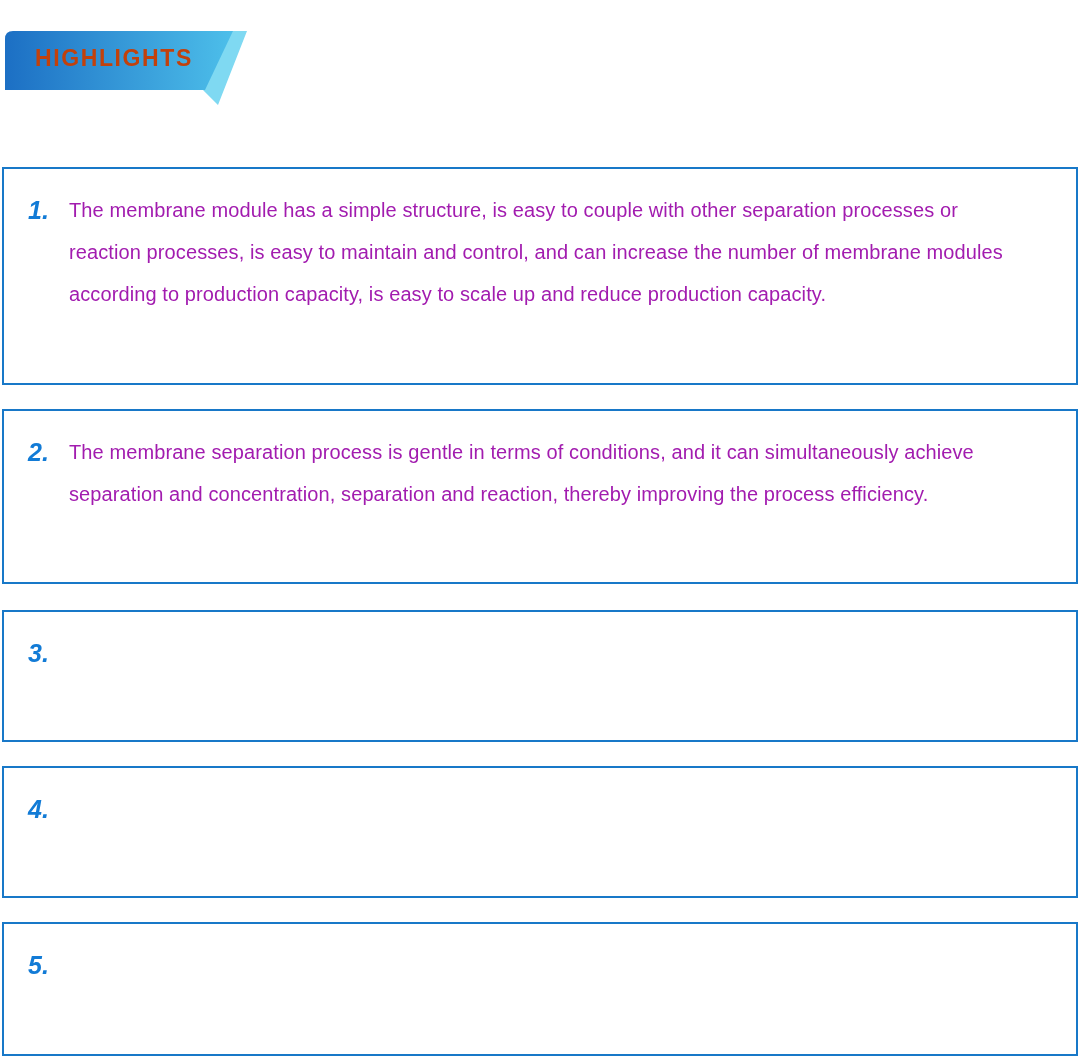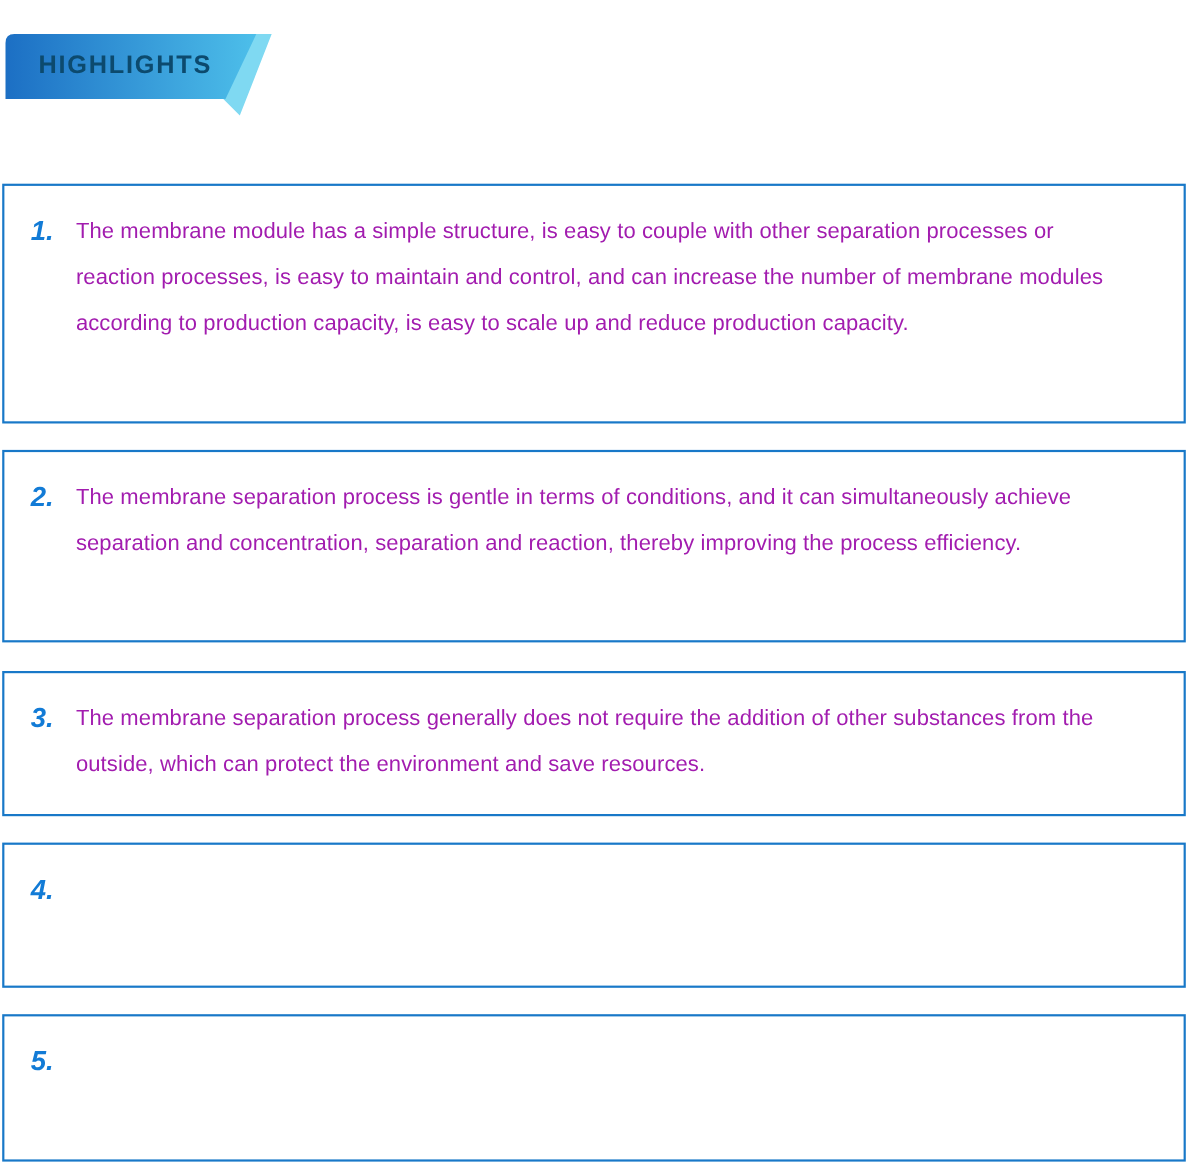--- a/index.html
+++ b/index.html
@@ -10,21 +10,21 @@
     font-family:"Liberation Sans","DejaVu Sans",sans-serif;
     overflow:hidden;
   }
 
   
   .banner { position:absolute; left:4px; top:30px; width:250px; height:80px; }
   .banner svg { position:absolute; left:0; top:0; }
   .banner-title {
     position:absolute; left:31px; top:15px;
     font-size:23px; font-weight:700; letter-spacing:1.6px;
-    color:#0c4a6e; white-space:nowrap;text-align:center;
+    color:#c2410c; white-space:nowrap;text-align:center;
   }
 
   
   .card {
     position:absolute; left:2px; right:2px;
     border:2px solid #1878c8;
     box-sizing:border-box;
     background:#ffffff;
     display:flex; align-items:flex-start;
     padding:20px 30px 0 24px;
@@ -68,21 +68,20 @@
   <span class="card-text">The membrane module has a simple structure, is easy to couple with other separation processes or reaction processes, is easy to maintain and control, and can increase the number of membrane modules according to production capacity, is easy to scale up and reduce production capacity.</span>
 </div>
 
 <div class="card card2">
   <span class="card-number">2.</span>
   <span class="card-text">The membrane separation process is gentle in terms of conditions, and it can simultaneously achieve separation and concentration, separation and reaction, thereby improving the process efficiency.</span>
 </div>
 
 <div class="card card3">
   <span class="card-number">3.</span>
-  <span class="card-text">The membrane separation process generally does not require the addition of other substances from the outside, which can protect the environment and save resources.</span>
 </div>
 
 <div class="card card4">
   <span class="card-number">4.</span>
 </div>
 
 <div class="card card5">
   <span class="card-number">5.</span>
 </div>
 

